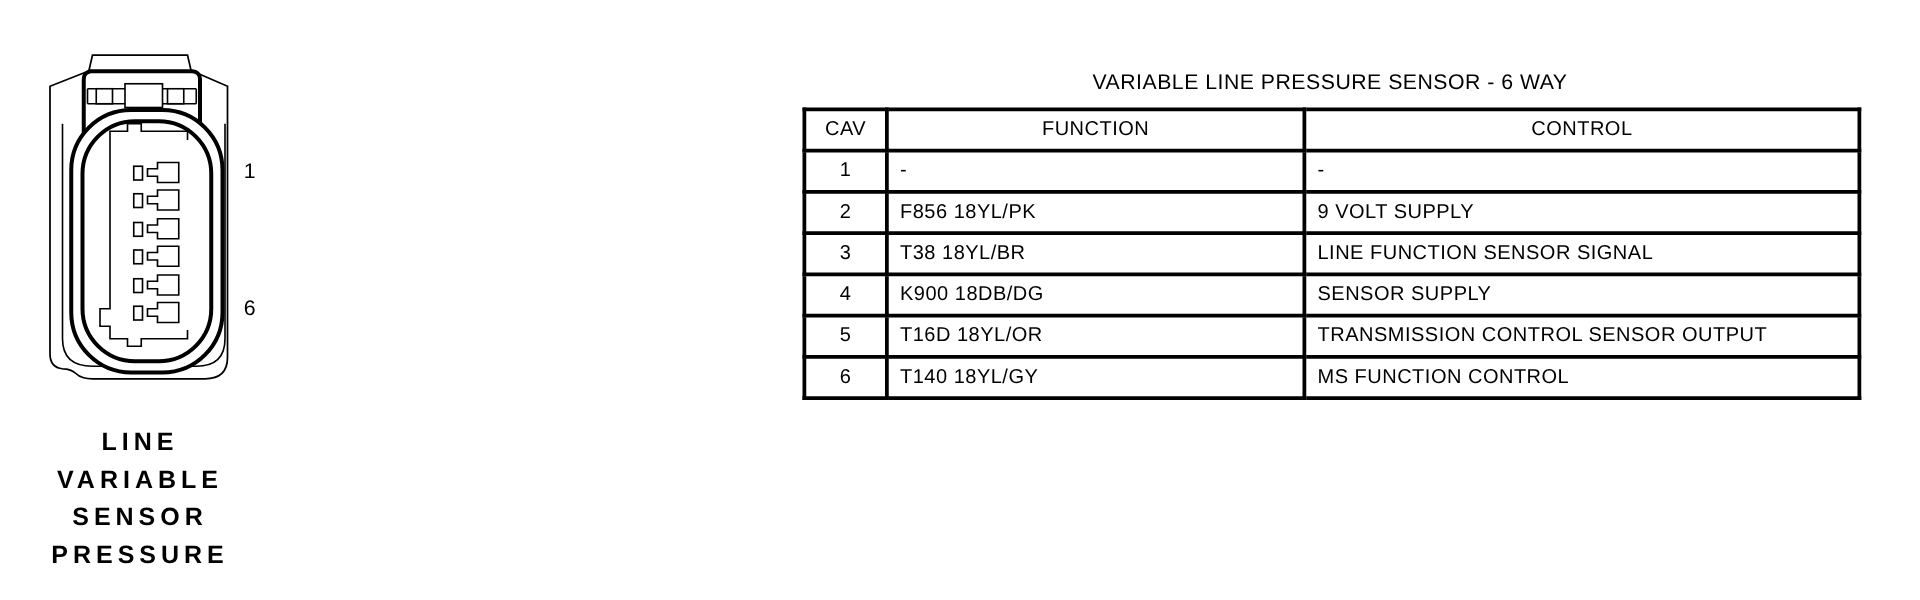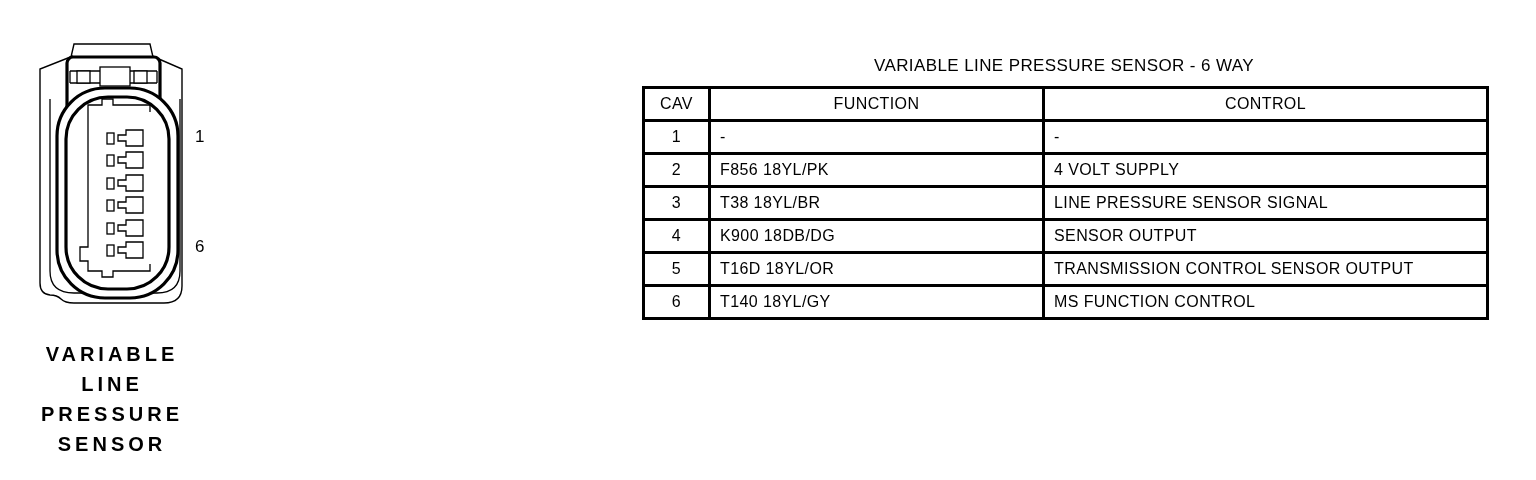--- a/index.html
+++ b/index.html
@@ -140,24 +140,24 @@
         <rect x="77" y="230" width="7" height="11"></rect>
         <path d="M88,232 L96,232 L96,227 L113,227 L113,243 L96,243 L96,238 L88,238 Z"></path>
       </g>
     </g>
 
     <text x="165" y="127" font-size="17" fill="#000">1</text>
     <text x="165" y="237" font-size="17" fill="#000">6</text>
   </svg>
 
   <div class="connector-caption">
+    <div>LINE</div>
     <div>VARIABLE</div>
-    <div>LINE</div>
+    <div>SENSOR</div>
     <div>PRESSURE</div>
-    <div>SENSOR</div>
   </div>
 
   <div class="pinout">
     <div class="pinout-title">VARIABLE LINE PRESSURE SENSOR - 6 WAY</div>
     <table class="pinout-table">
       <colgroup>
         <col style="width:66px">
         <col style="width:334px">
         <col style="width:444px">
       </colgroup>
@@ -170,31 +170,31 @@
       </thead>
       <tbody>
         <tr>
           <td class="cav-cell">1</td>
           <td class="circuit-cell">-</td>
           <td class="function-cell">-</td>
         </tr>
         <tr>
           <td class="cav-cell">2</td>
           <td class="circuit-cell">F856 18YL/PK</td>
-          <td class="function-cell">4 VOLT SUPPLY</td>
+          <td class="function-cell">9 VOLT SUPPLY</td>
         </tr>
         <tr>
           <td class="cav-cell">3</td>
           <td class="circuit-cell">T38 18YL/BR</td>
-          <td class="function-cell">LINE PRESSURE SENSOR SIGNAL</td>
+          <td class="function-cell">LINE FUNCTION SENSOR SIGNAL</td>
         </tr>
         <tr>
           <td class="cav-cell">4</td>
           <td class="circuit-cell">K900 18DB/DG</td>
-          <td class="function-cell">SENSOR OUTPUT</td>
+          <td class="function-cell">SENSOR SUPPLY</td>
         </tr>
         <tr>
           <td class="cav-cell">5</td>
           <td class="circuit-cell">T16D 18YL/OR</td>
           <td class="function-cell">TRANSMISSION CONTROL SENSOR OUTPUT</td>
         </tr>
         <tr>
           <td class="cav-cell">6</td>
           <td class="circuit-cell">T140 18YL/GY</td>
           <td class="function-cell">MS FUNCTION CONTROL</td>

